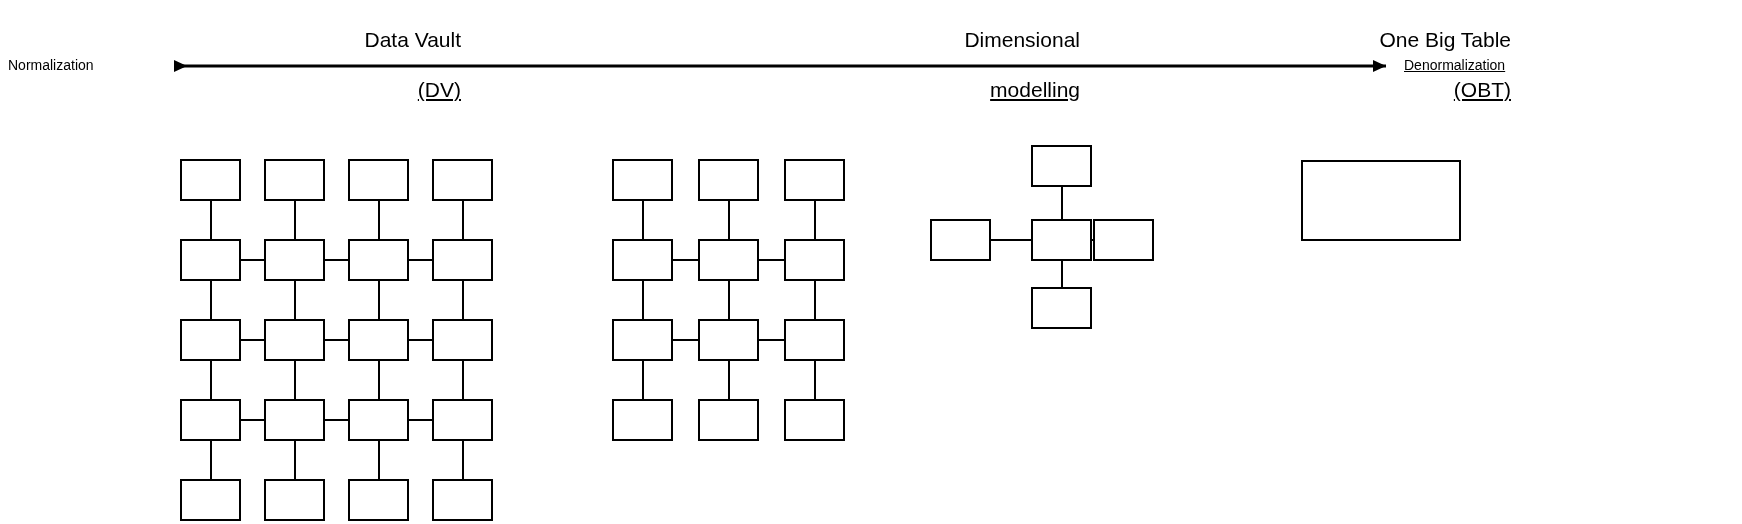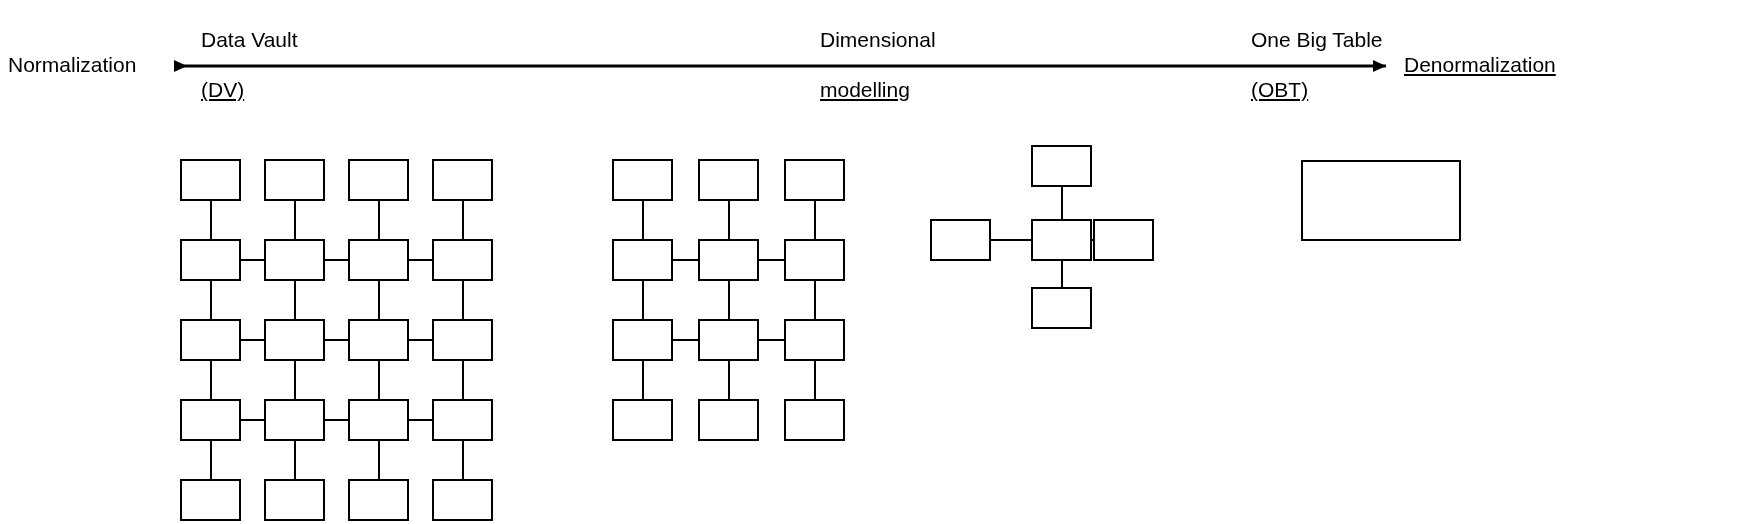--- a/index.html
+++ b/index.html
@@ -15,40 +15,40 @@
   #canvas {
     position: relative;
     width: 1742px;
     height: 524px;
     overflow: hidden;
     background: #ffffff;
   }
   
   .axis-end-label {
     position: absolute;
-    font-size: 21px;
+    font-size: 14px;
     line-height: 24px;
     white-space: nowrap;
     color: #000000;
   }
   #label-normalization {
     left: 8px;
     top: 53px;
   }
   #label-denormalization {
     left: 1404px;
     top: 53px;
     text-decoration: underline;
   }
   
   .column-caption {
     position: absolute;
     top: 2px;
     width: 260px;
-    text-align: left;
+    text-align: right;
     font-size: 21px;
     line-height: 25px;
     white-space: pre-line;
     color: #000000;
   }
   .column-caption .cap-l1 { display: block; }
   .column-caption .cap-l2 { display: block; text-decoration: underline; }
   
   #axis-arrow {
     position: absolute;

